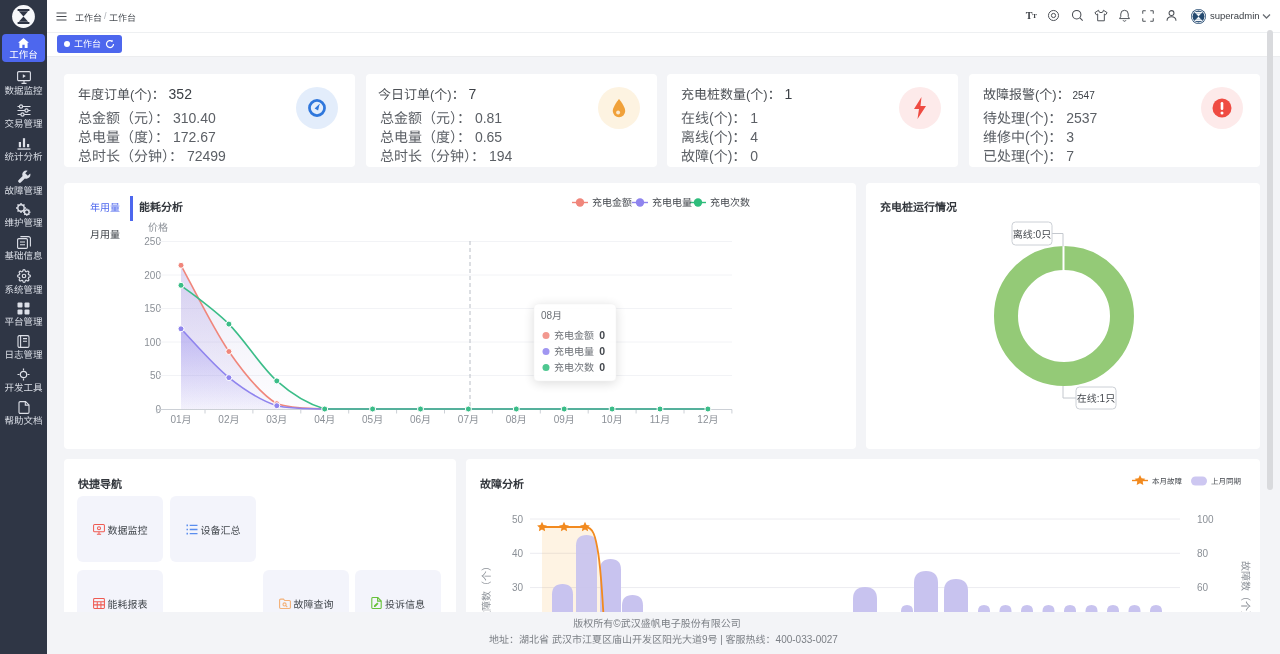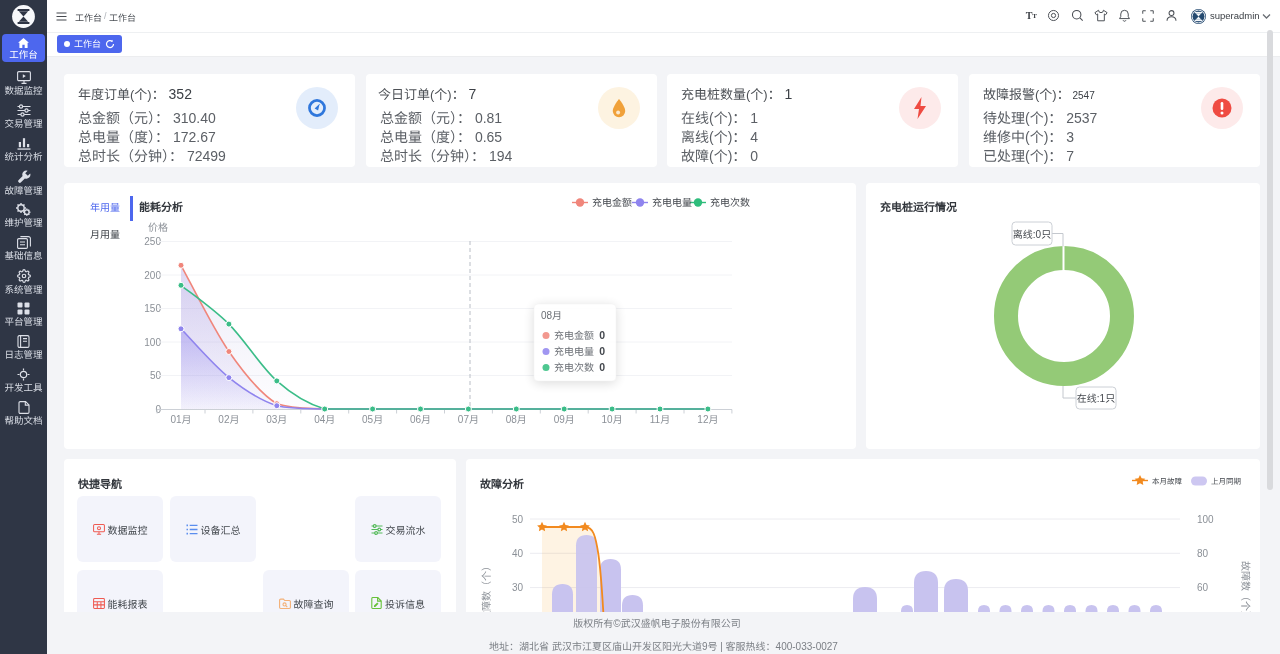--- a/index.html
+++ b/index.html
@@ -18,21 +18,21 @@
 .crumb{font-size:9px;color:#44484e}
 .card{position:absolute;background:#fff;border-radius:4px}
 .stitle{font-size:13px;color:#4d5156;line-height:15px;white-space:nowrap}
 .srow{font-size:14px;color:#5c6066;line-height:12px;white-space:nowrap}
 .ctitle{font-size:11px;font-weight:bold;color:#33373d;white-space:nowrap}
 .ic{position:absolute;border-radius:50%}
 
 .qbtn{position:absolute;width:86px;height:66px;background:#f3f4fb;border-radius:6px;display:flex;align-items:center;justify-content:center;gap:3px;font-size:10px;color:#42474d}
 #footer{position:fixed;left:0px;top:612px;width:1280px;height:42px;background:#f3f4f7;z-index:25;text-align:center;color:#7b7f85;font-size:10px}
 #footer .l1{margin-top:3px;padding-left:34px}
-#footer .l2{margin-top:8px;padding-left:47px}
+#footer .l2{margin-top:1px;padding-left:47px}
 #sbar{position:fixed;right:7px;top:30px;width:6px;height:460px;background:#d9dadd;border-radius:3px;z-index:40}
 </style>
 </head>
 <body>
 
 <div id="sidebar">
   <svg class="abs" style="left:11px;top:4px" width="25" height="25" viewBox="0 0 25 25">
     <circle cx="12.5" cy="12.5" r="11.4" fill="#f7f8fa"></circle>
     <g fill="#2e3444">
       <rect x="6.6" y="5" width="11.8" height="2"></rect>
@@ -409,29 +409,20 @@
       </svg>
     <span>数据监控</span>
   </div>
   <div class="qbtn" style="left:106px;top:37px">
     <svg width="12" height="11" viewBox="0 0 13 12" fill="none" stroke="#5a8dee" stroke-width="1.4">
         <path d="M4 1.5h8.5M4 6h8.5M4 10.5h8.5"></path>
         <path d="M0.5 1.5h1.6M0.5 6h1.6M0.5 10.5h1.6" stroke-width="1.8"></path>
       </svg>
     <span>设备汇总</span>
   </div>
-  <div class="qbtn" style="left:291px;top:37px">
-    <svg width="12" height="11" viewBox="0 0 13 12" fill="none" stroke="#55b95c" stroke-width="1.3">
-        <path d="M0.5 2.2h12M0.5 6h12M0.5 9.8h12"></path>
-        <circle cx="4" cy="2.2" r="1.5" fill="#fff"></circle>
-        <circle cx="9" cy="6" r="1.5" fill="#fff"></circle>
-        <circle cx="5.5" cy="9.8" r="1.5" fill="#fff"></circle>
-      </svg>
-    <span>交易流水</span>
-  </div>
   <div class="qbtn" style="left:13px;top:111px">
     <svg width="12" height="11" viewBox="0 0 13 12" fill="none" stroke="#ef5a52" stroke-width="1.1">
         <rect x="0.6" y="0.6" width="11.8" height="10.8" rx="1"></rect>
         <path d="M0.6 4h11.8M0.6 7.5h11.8M4.6 4v7.4M8.6 4v7.4"></path>
       </svg>
     <span>能耗报表</span>
   </div>
   <div class="qbtn" style="left:291px;top:111px">
     <svg width="11" height="12" viewBox="0 0 11 12" fill="none" stroke="#67c23a" stroke-width="1.1">
         <path d="M0.8 1.6A1.1 1.1 0 0 1 1.9 0.5h4.9L10.2 4v6.4a1.1 1.1 0 0 1-1.1 1.1H1.9a1.1 1.1 0 0 1-1.1-1.1z"></path>

